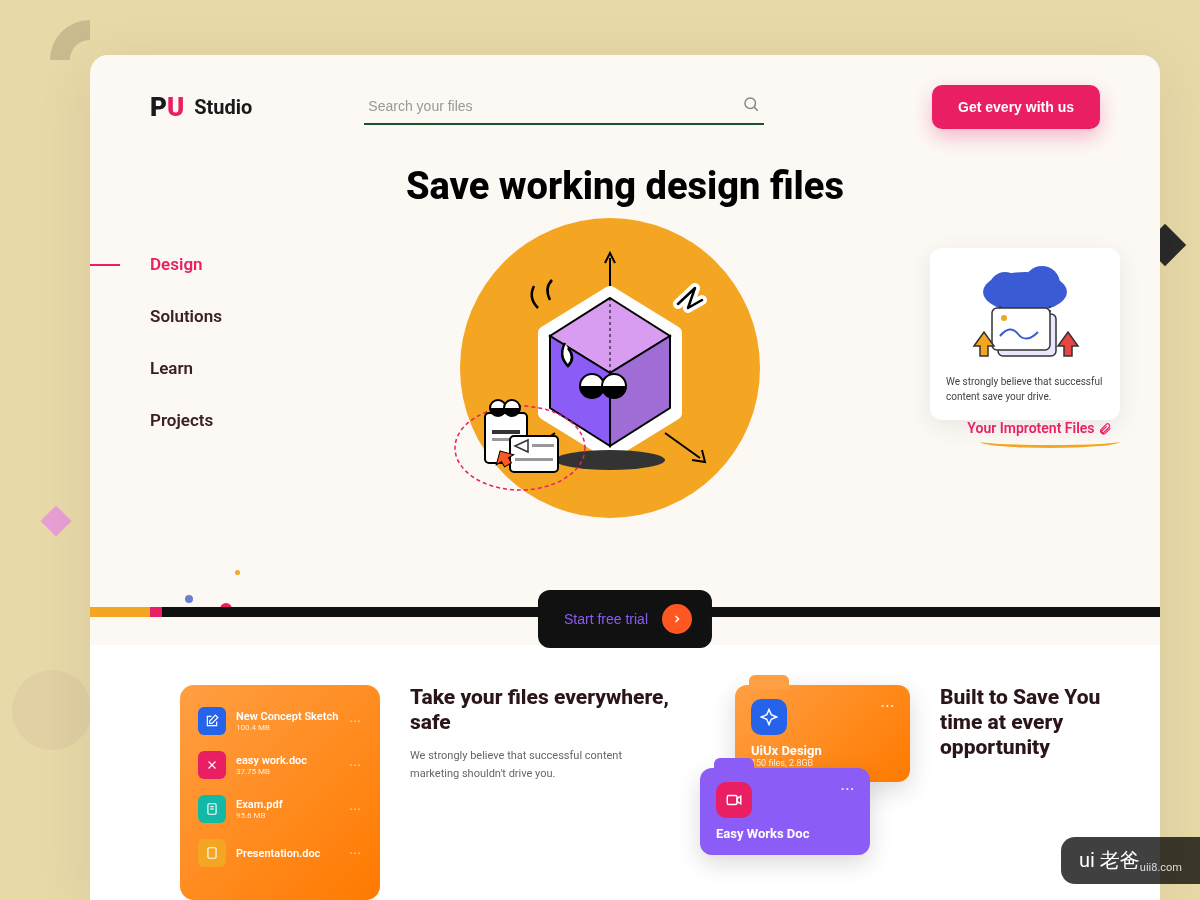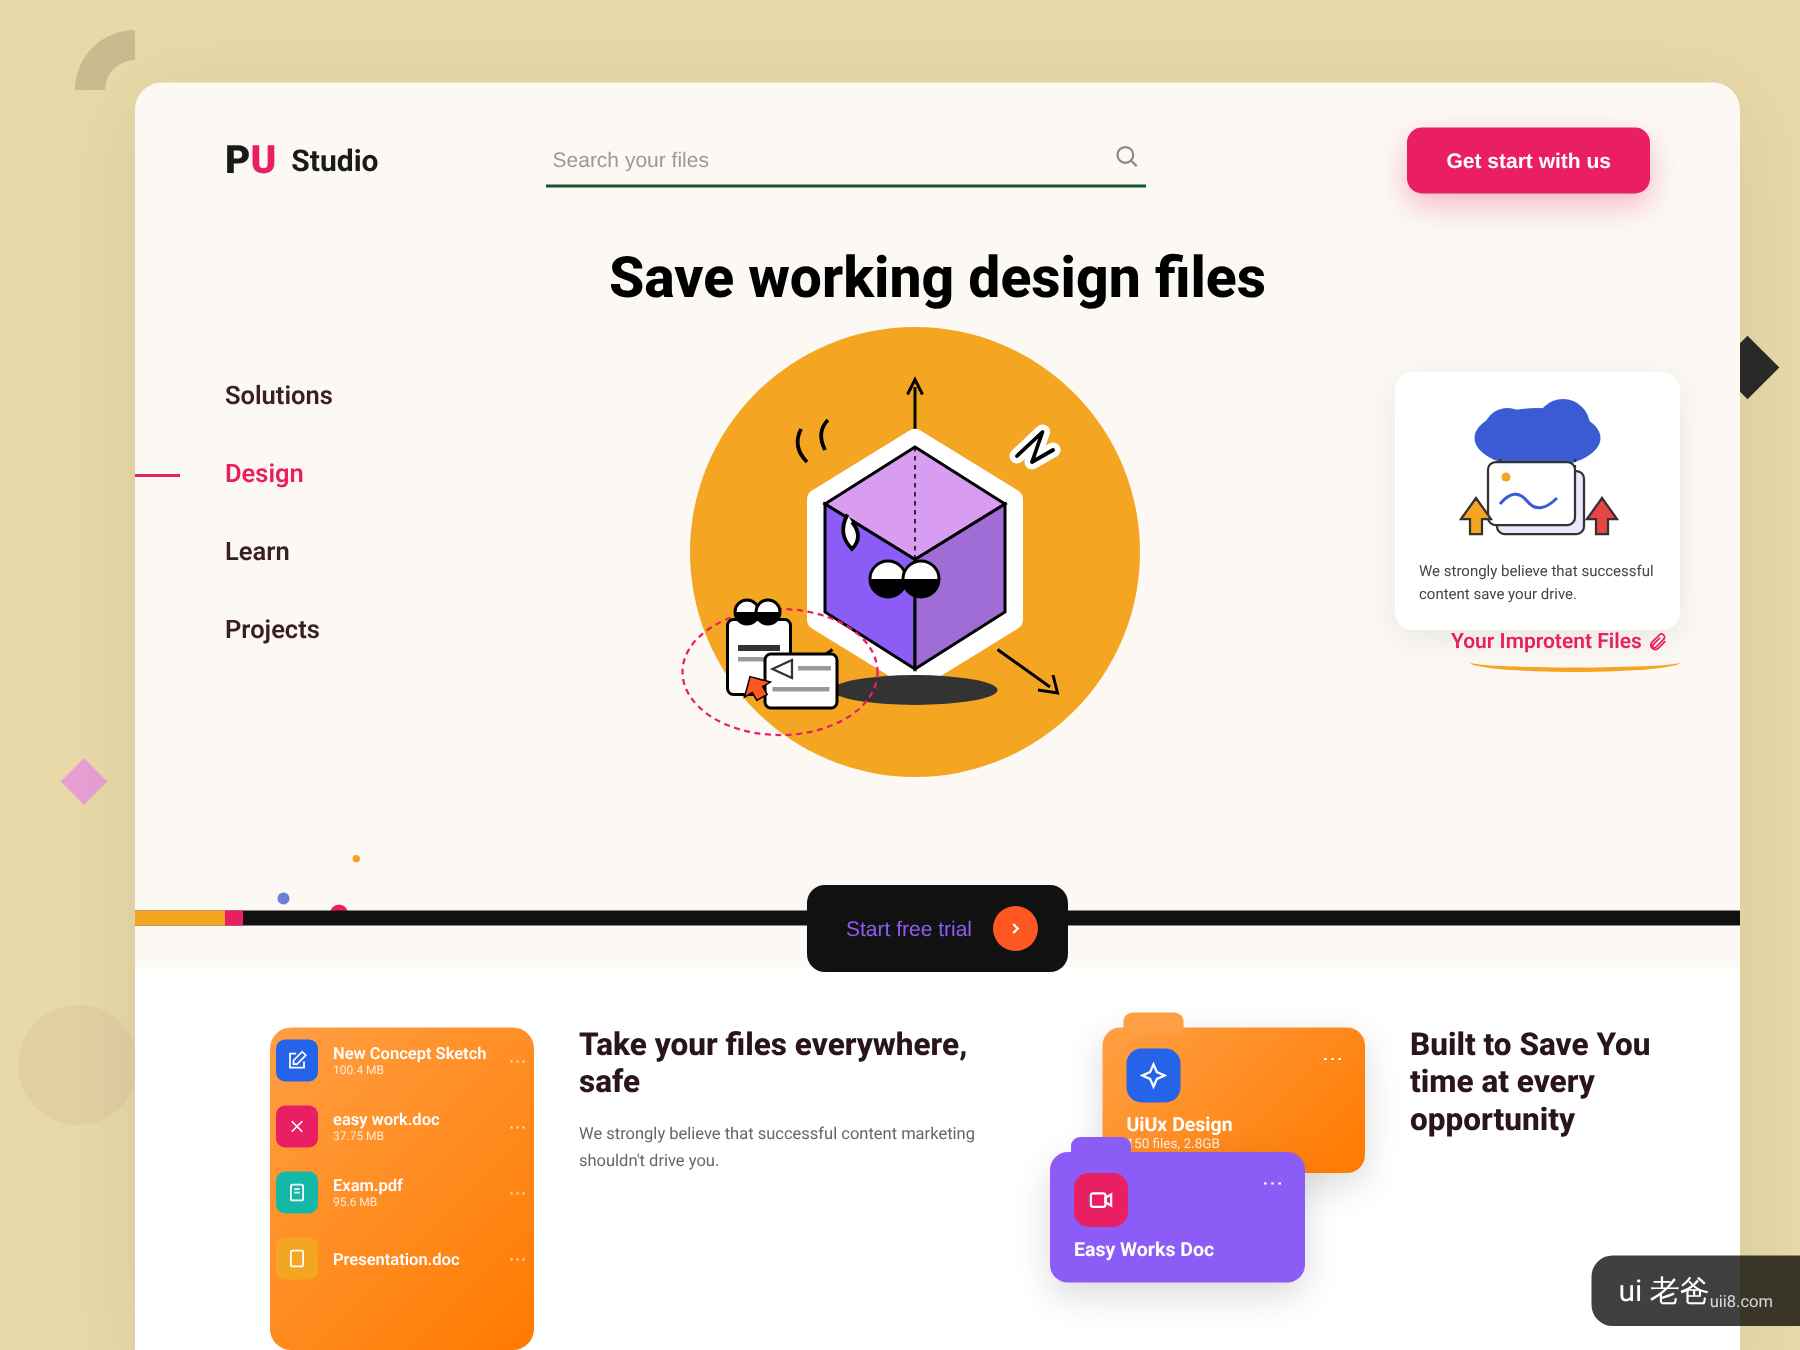--- a/index.html
+++ b/index.html
@@ -207,24 +207,24 @@
   top: 590px;
   left: 0;
   right: 0;
   bottom: 0;
   background: #fff;
   padding: 40px 50px 0 90px;
   display: flex;
   gap: 30px;
 }
 .file-list-card {
-  width: 176px;
+  width: 200px;
   background: linear-gradient(135deg, #ff9f43, #ff7a00);
   border-radius: 14px;
-  padding: 0;
+  padding: 14px;
   color: #fff;
 }
 .file-item { display: flex; align-items: center; gap: 10px; padding: 8px 4px; }
 .file-icon {
   width: 28px;
   height: 28px;
   border-radius: 6px;
   display: flex;
   align-items: center;
   justify-content: center;
@@ -298,29 +298,29 @@
     </div>
     <div class="search-bar">
       <input type="text" placeholder="Search your files" style="">
       <span class="search-icon">
         <svg width="18" height="18" viewBox="0 0 24 24" fill="none" stroke="currentColor" stroke-width="2">
             <circle cx="11" cy="11" r="7"></circle>
             <line x1="21" y1="21" x2="16.5" y2="16.5"></line>
           </svg>
       </span>
     </div>
-    <button class="cta-btn">Get start with us</button>
+    <button class="cta-btn">Get every with us</button>
   </div>
 
   <h1 class="hero-title">Save working design files</h1>
 
   <div class="content-row">
     <nav class="sidebar">
+      <div class="nav-item active">Design</div>
       <div class="nav-item">Solutions</div>
-      <div class="nav-item active">Design</div>
       <div class="nav-item">Learn</div>
       <div class="nav-item">Projects</div>
     </nav>
 
     <div class="hero-center">
       <span class="doodle-star">
         <svg width="28" height="28" viewBox="0 0 24 24" fill="none" stroke="#333" stroke-width="1.5">
             <path d="M12 2 L14 10 L22 12 L14 14 L12 22 L10 14 L2 12 L10 10 Z"></path>
           </svg>
       </span>

